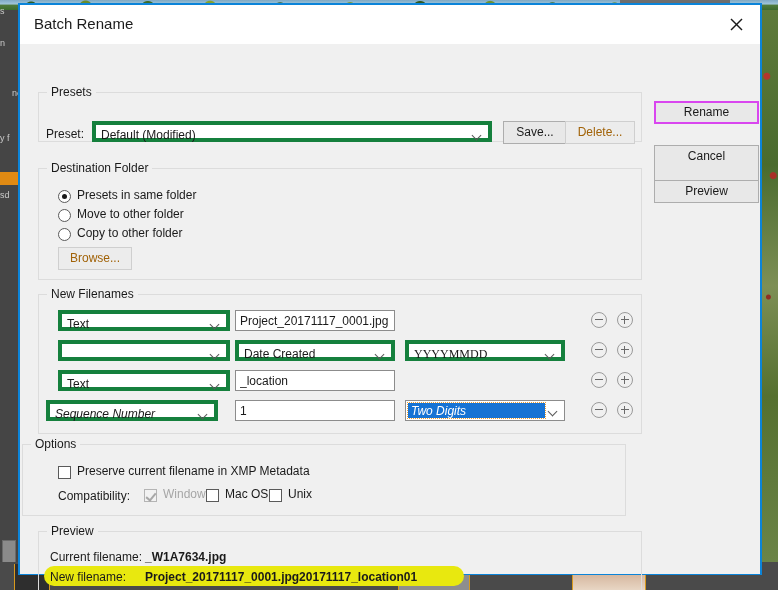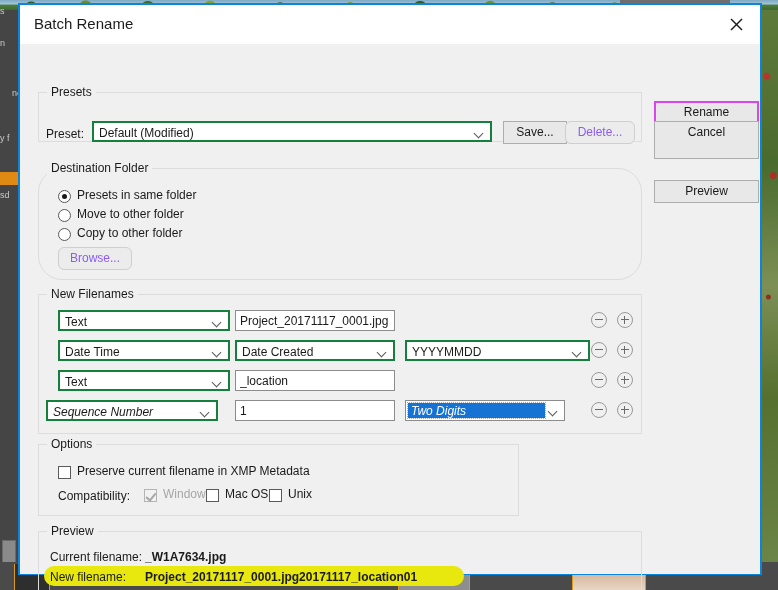--- a/index.html
+++ b/index.html
@@ -159,21 +159,21 @@
   .lbl {
     position: absolute;
     font-size: 12px;
     color: #1a1a1a;
     white-space: nowrap;
   }
   .combo {
     position: absolute;
     box-sizing: border-box;
     background: #ffffff;
-    border: 2px solid #15803d;
+    border: 4px solid #15803d;
     height: 21px;
     font-size: 12px;
     color: #1a1a1a;
     cursor: pointer;
   }
   .combo .cval {
     position: absolute;
     left: 5px; top: 3px;
     right: 22px;
     white-space: nowrap;
@@ -229,25 +229,24 @@
     border: 1px solid #adadad;
     height: 23px;
     font-size: 12px;
     color: #1a1a1a;
     text-align: center;
     line-height: 21px;
     cursor: pointer;
     font-family: "Liberation Sans", sans-serif;
   }
   .btn.disabled {
-    color: #8b5cf6;
+    color: #a16207;
     background: #ececec;
     border-color: #cfcfcf;
     cursor: default;
-    border-radius: 6px;
   }
   .btn.default {
     border: 2px solid #d946ef;
     line-height: 19px;
   }
 
   
   .radio-row { position: absolute; height: 17px; cursor: pointer; }
   .radio-box {
     position: absolute; left: 0; top: 2px;
@@ -364,21 +363,21 @@
       <span class="group-title">Presets</span>
     </div>
     <div class="lbl" style="left:26px; top:83px;">Preset:</div>
     <div class="combo" style="left:72px; top:77px; width:400px;">
       <span class="cval">Default (Modified)</span>
       <span class="chev"></span>
     </div>
     <div class="btn" style="left:483px; top:77px; width:64px;">Save...</div>
     <div class="btn disabled" style="left:545px; top:77px; width:70px;">Delete...</div>
 
-    <div class="group" style="left:18px; top:124px; width:604px; height:112px;border-radius:24px;">
+    <div class="group" style="left:18px; top:124px; width:604px; height:112px;">
       <span class="group-title">Destination Folder</span>
     </div>
     <div class="radio-row checked" style="left:38px; top:144px;">
       <span class="radio-box"></span>
       <span class="radio-label">Presets in same folder</span>
     </div>
     <div class="radio-row" style="left:38px; top:163px;">
       <span class="radio-box"></span>
       <span class="radio-label">Move to other folder</span>
     </div>
@@ -401,28 +400,27 @@
     </div>
     <div class="circ-btn" style="left:571px; top:268px;">
       <span class="hbar"></span>
     </div>
     <div class="circ-btn" style="left:597px; top:268px;">
       <span class="hbar"></span>
       <span class="vbar"></span>
     </div>
 
     <div class="combo" style="left:38px; top:296px; width:172px;">
-      <span class="cval">Date Time</span>
       <span class="chev"></span>
     </div>
     <div class="combo" style="left:215px; top:296px; width:160px;">
       <span class="cval">Date Created</span>
       <span class="chev"></span>
     </div>
-    <div class="combo" style="left:385px; top:296px; width:185px;">
+    <div class="combo" style="left:385px; top:296px; width:160px;font-family:Liberation Serif, serif;">
       <span class="cval">YYYYMMDD</span>
       <span class="chev"></span>
     </div>
     <div class="circ-btn" style="left:571px; top:298px;">
       <span class="hbar"></span>
     </div>
     <div class="circ-btn" style="left:597px; top:298px;">
       <span class="hbar"></span>
       <span class="vbar"></span>
     </div>
@@ -454,21 +452,21 @@
       <span class="chev"></span>
     </div>
     <div class="circ-btn" style="left:571px; top:358px;">
       <span class="hbar"></span>
     </div>
     <div class="circ-btn" style="left:597px; top:358px;">
       <span class="hbar"></span>
       <span class="vbar"></span>
     </div>
 
-    <div class="group" style="left:18px; top:400px; width:481px; height:72px;">
+    <div class="group" style="left:2px; top:400px; width:604px; height:72px;">
       <span class="group-title">Options</span>
     </div>
     <div class="check-row" style="left:38px; top:420px;">
       <span class="check-box"></span>
       <span class="check-label">Preserve current filename in XMP Metadata</span>
     </div>
     <div class="lbl" style="left:38px; top:445px;">Compatibility:</div>
     <div class="check-row checked disabled" style="left:124px; top:443px;">
       <span class="check-box"></span>
       <span class="check-label">Windows</span>
@@ -486,17 +484,17 @@
       <span class="group-title">Preview</span>
     </div>
     <div class="lbl" style="left:30px; top:506px;">Current filename:</div>
     <div class="preview-val" style="left:125px; top:506px;">_W1A7634.jpg</div>
 
     <div class="highlight-pill" style="left:24px; top:522px; width:420px; height:20px;"></div>
     <div class="lbl" style="left:30px; top:526px; z-index:2;">New filename:</div>
     <div class="preview-val" style="left:125px; top:526px; z-index:2;">Project_20171117_0001.jpg20171117_location01</div>
 
     <div class="btn default" style="left:634px; top:57px; width:105px; height:23px;">Rename</div>
-    <div class="btn" style="left:634px; top:77px; width:105px; height:38px;">Cancel</div>
+    <div class="btn" style="left:634px; top:101px; width:105px; height:38px;">Cancel</div>
     <div class="btn" style="left:634px; top:136px; width:105px; height:23px;">Preview</div>
 
   </div>
 </div>
 
 </body></html>

